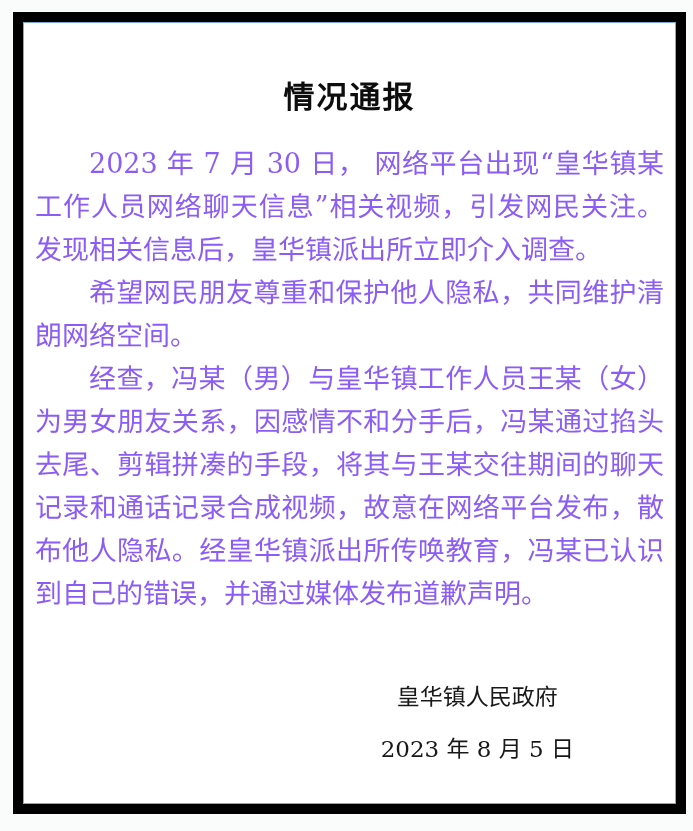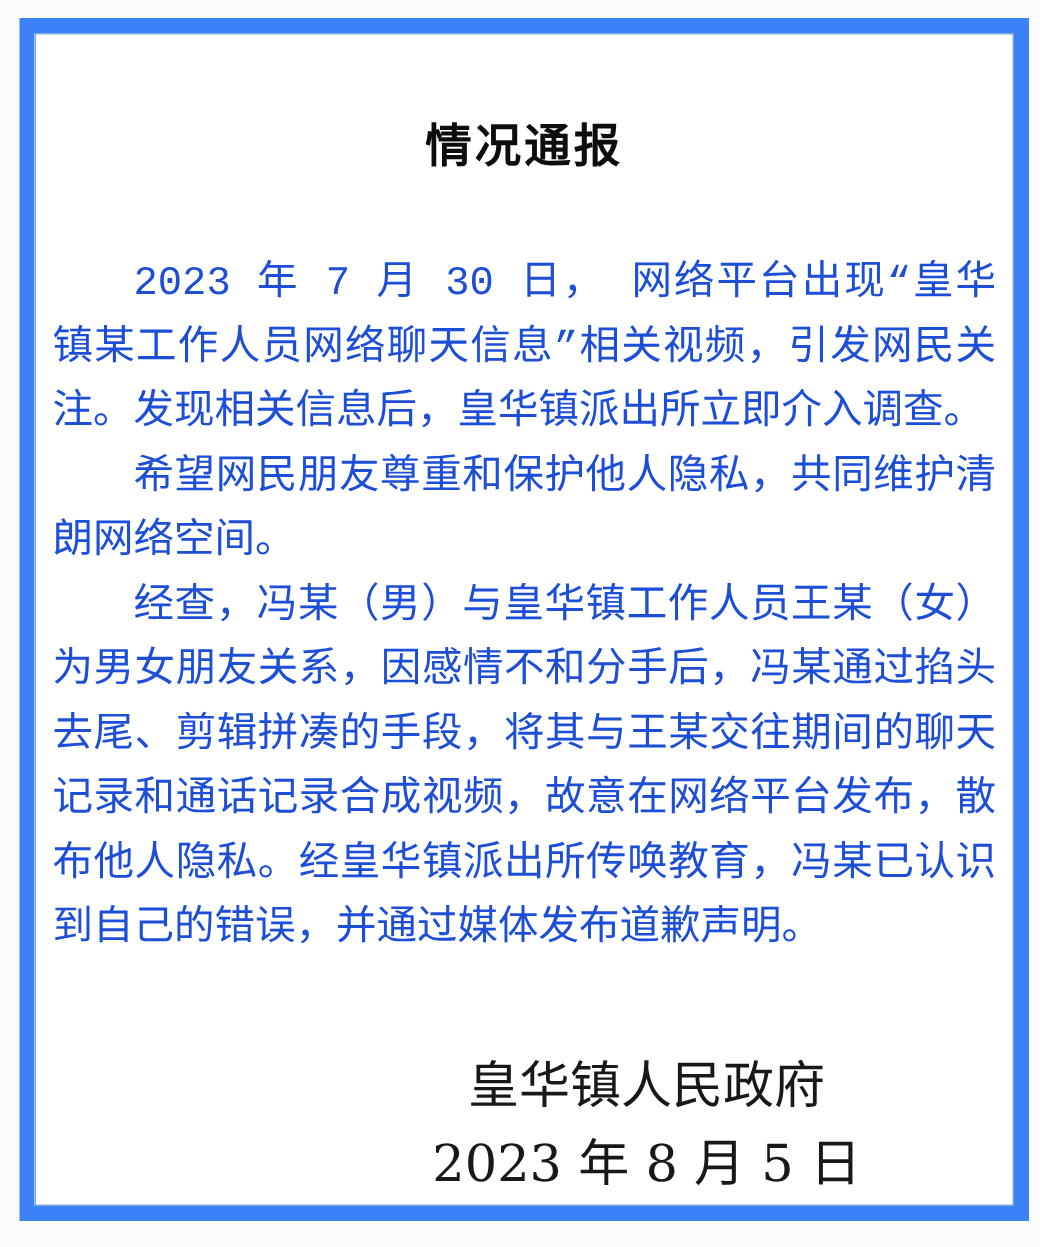--- a/index.html
+++ b/index.html
@@ -19,59 +19,58 @@
     background: #fafbfb;
   }
 
   .doc-frame {
     position: absolute;
     left: 13px;
     top: 12px;
     width: 673px;
     height: 802px;
     background: #ffffff;
-    border: 10px solid #3b82f6;
+    border: 10px solid #000000;
     box-shadow: inset 0 0 0 1px #7da9d4;
   }
 
   .doc-inner {
     width: 100%;
     height: 100%;
     padding: 0 12px;
   }
 
   .doc-title {
     margin-top: 50px;
     text-align: center;
     font-family: "Liberation Sans", "DejaVu Sans", sans-serif;
     font-weight: bold;
     font-size: 31px;
     letter-spacing: 2px;
     color: #0d0d0d;
   }
 
   .doc-body {
-    margin-top: 52px;
+    margin-top: 25px;
     font-size: 27px;
     line-height: 43px;
-    color: #1d4ed8;
+    color: #8b5cf6;
     text-align: justify;
-    font-family: Liberation Mono, monospace;
   }
 
   .doc-body p {
     text-indent: 2em;
     margin: 0;
   }
 
   .sign-block {
     margin-top: 62px;
     margin-right: 18px;
     text-align: right;
-    font-size: 34px;
+    font-size: 23px;
     color: #181818;
   }
 
   .sign-inner {
     display: inline-block;
     text-align: center;
     margin-right: 72px;
   }
 
   .sign-name {

